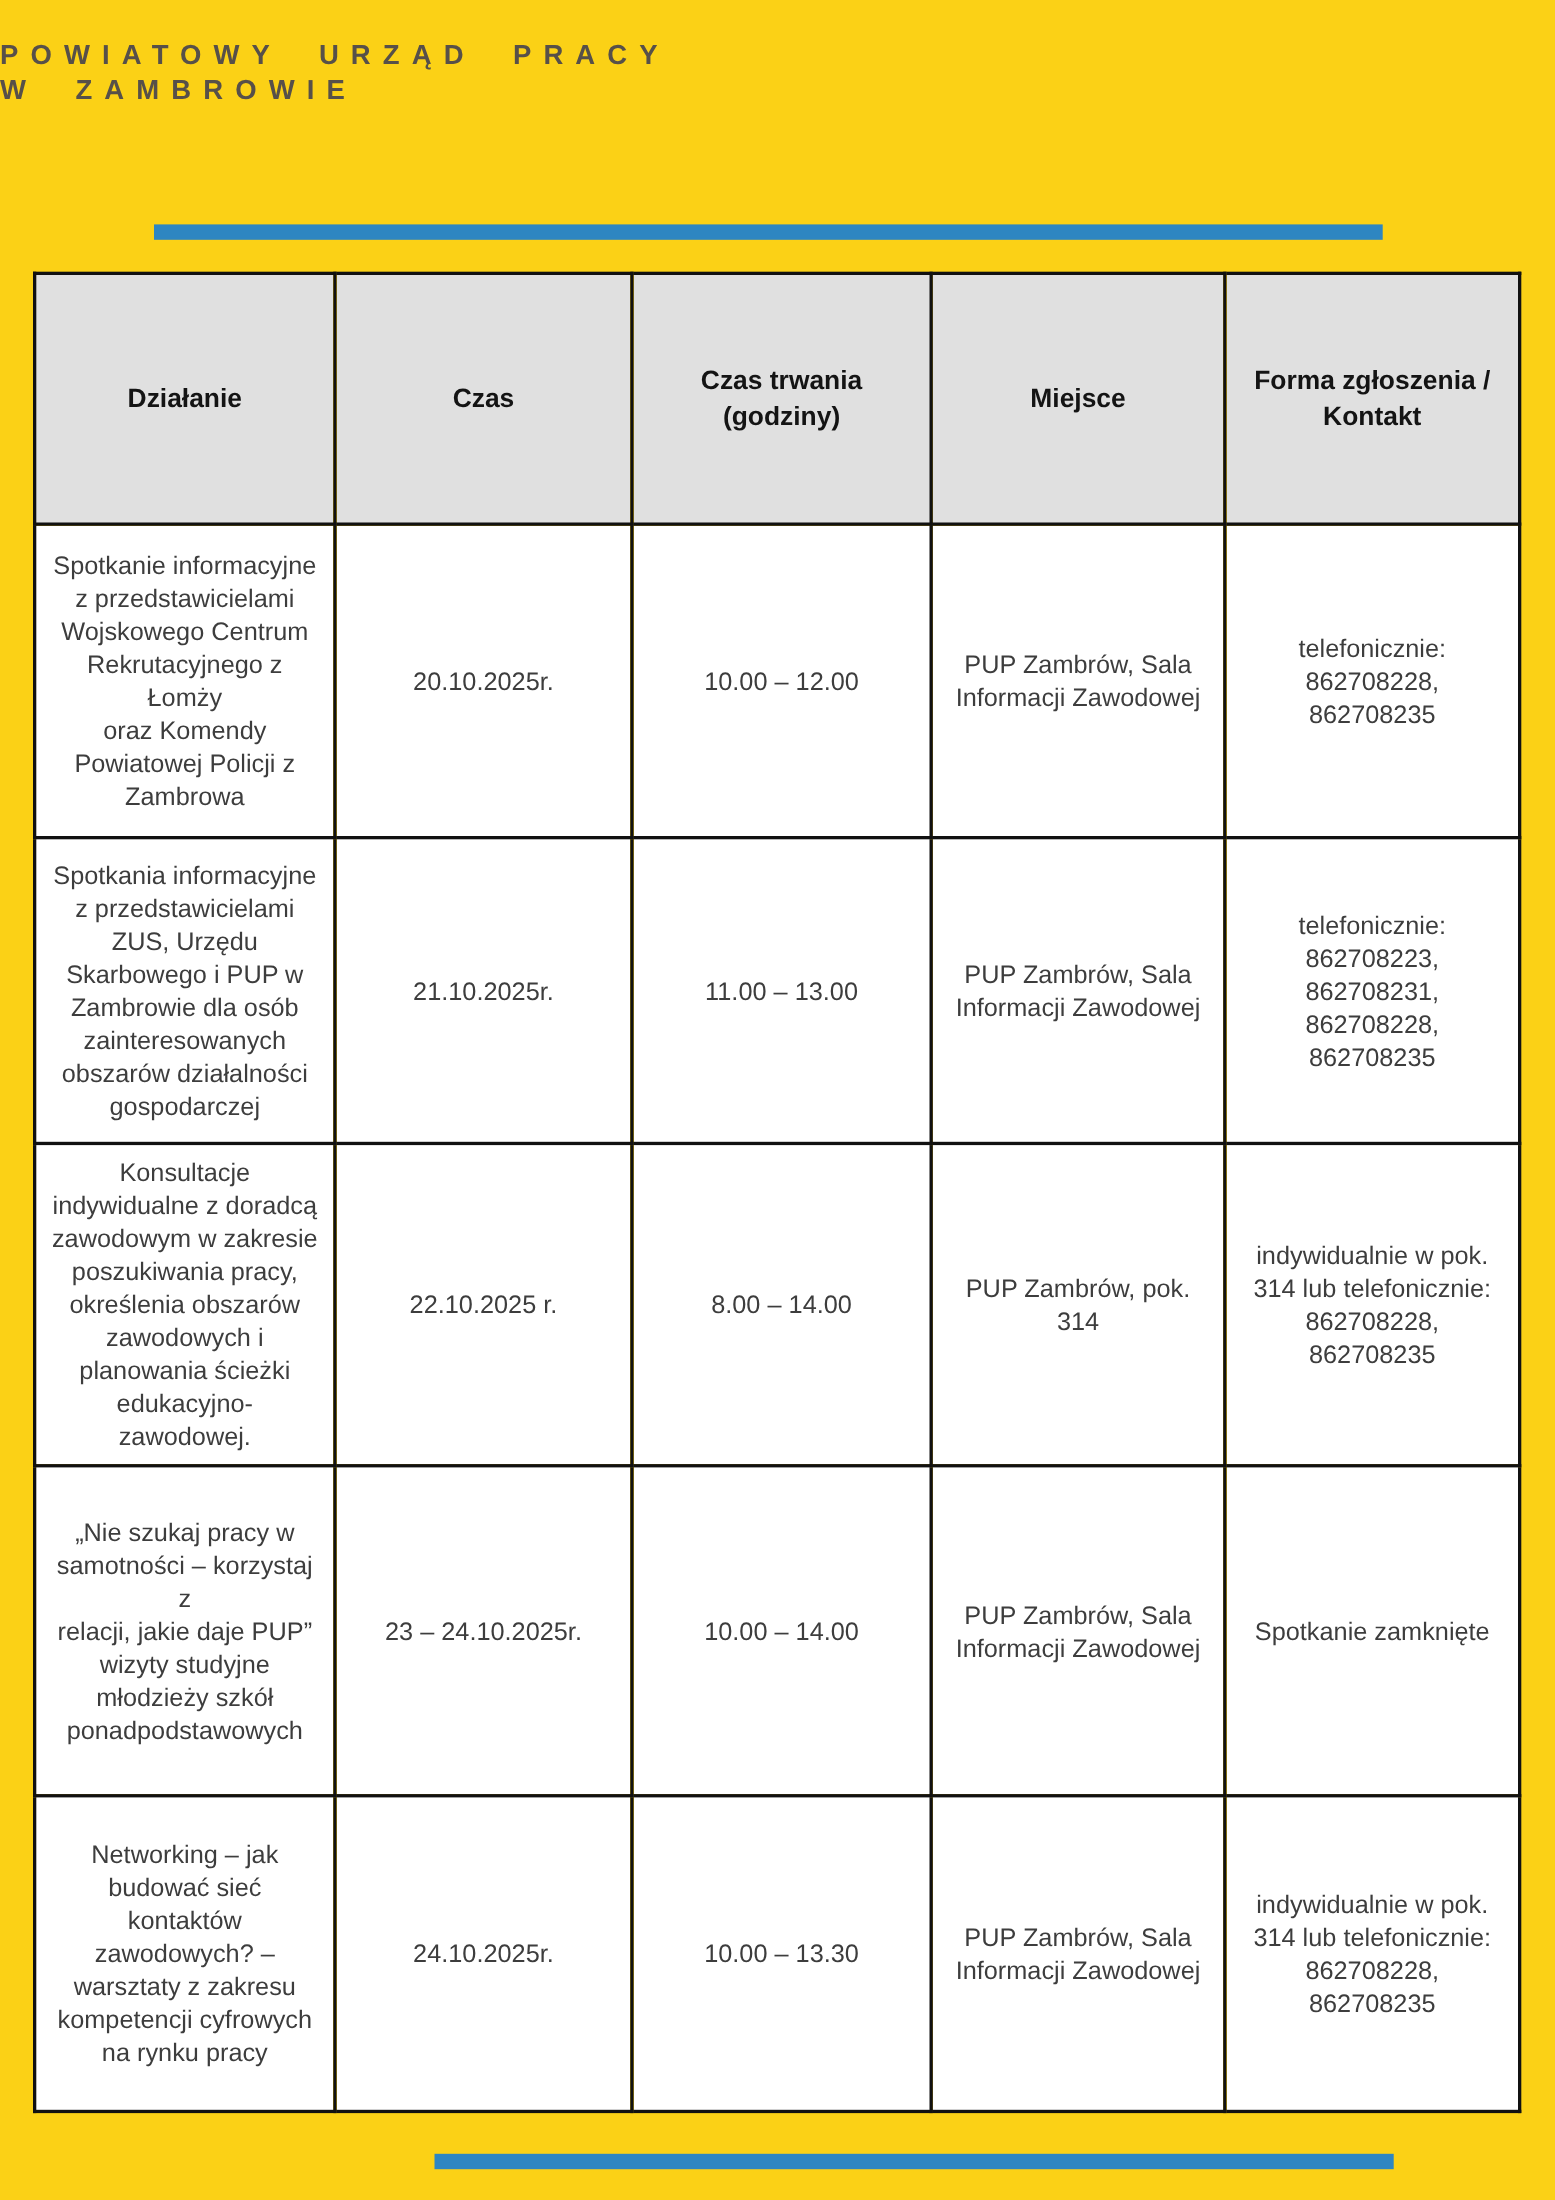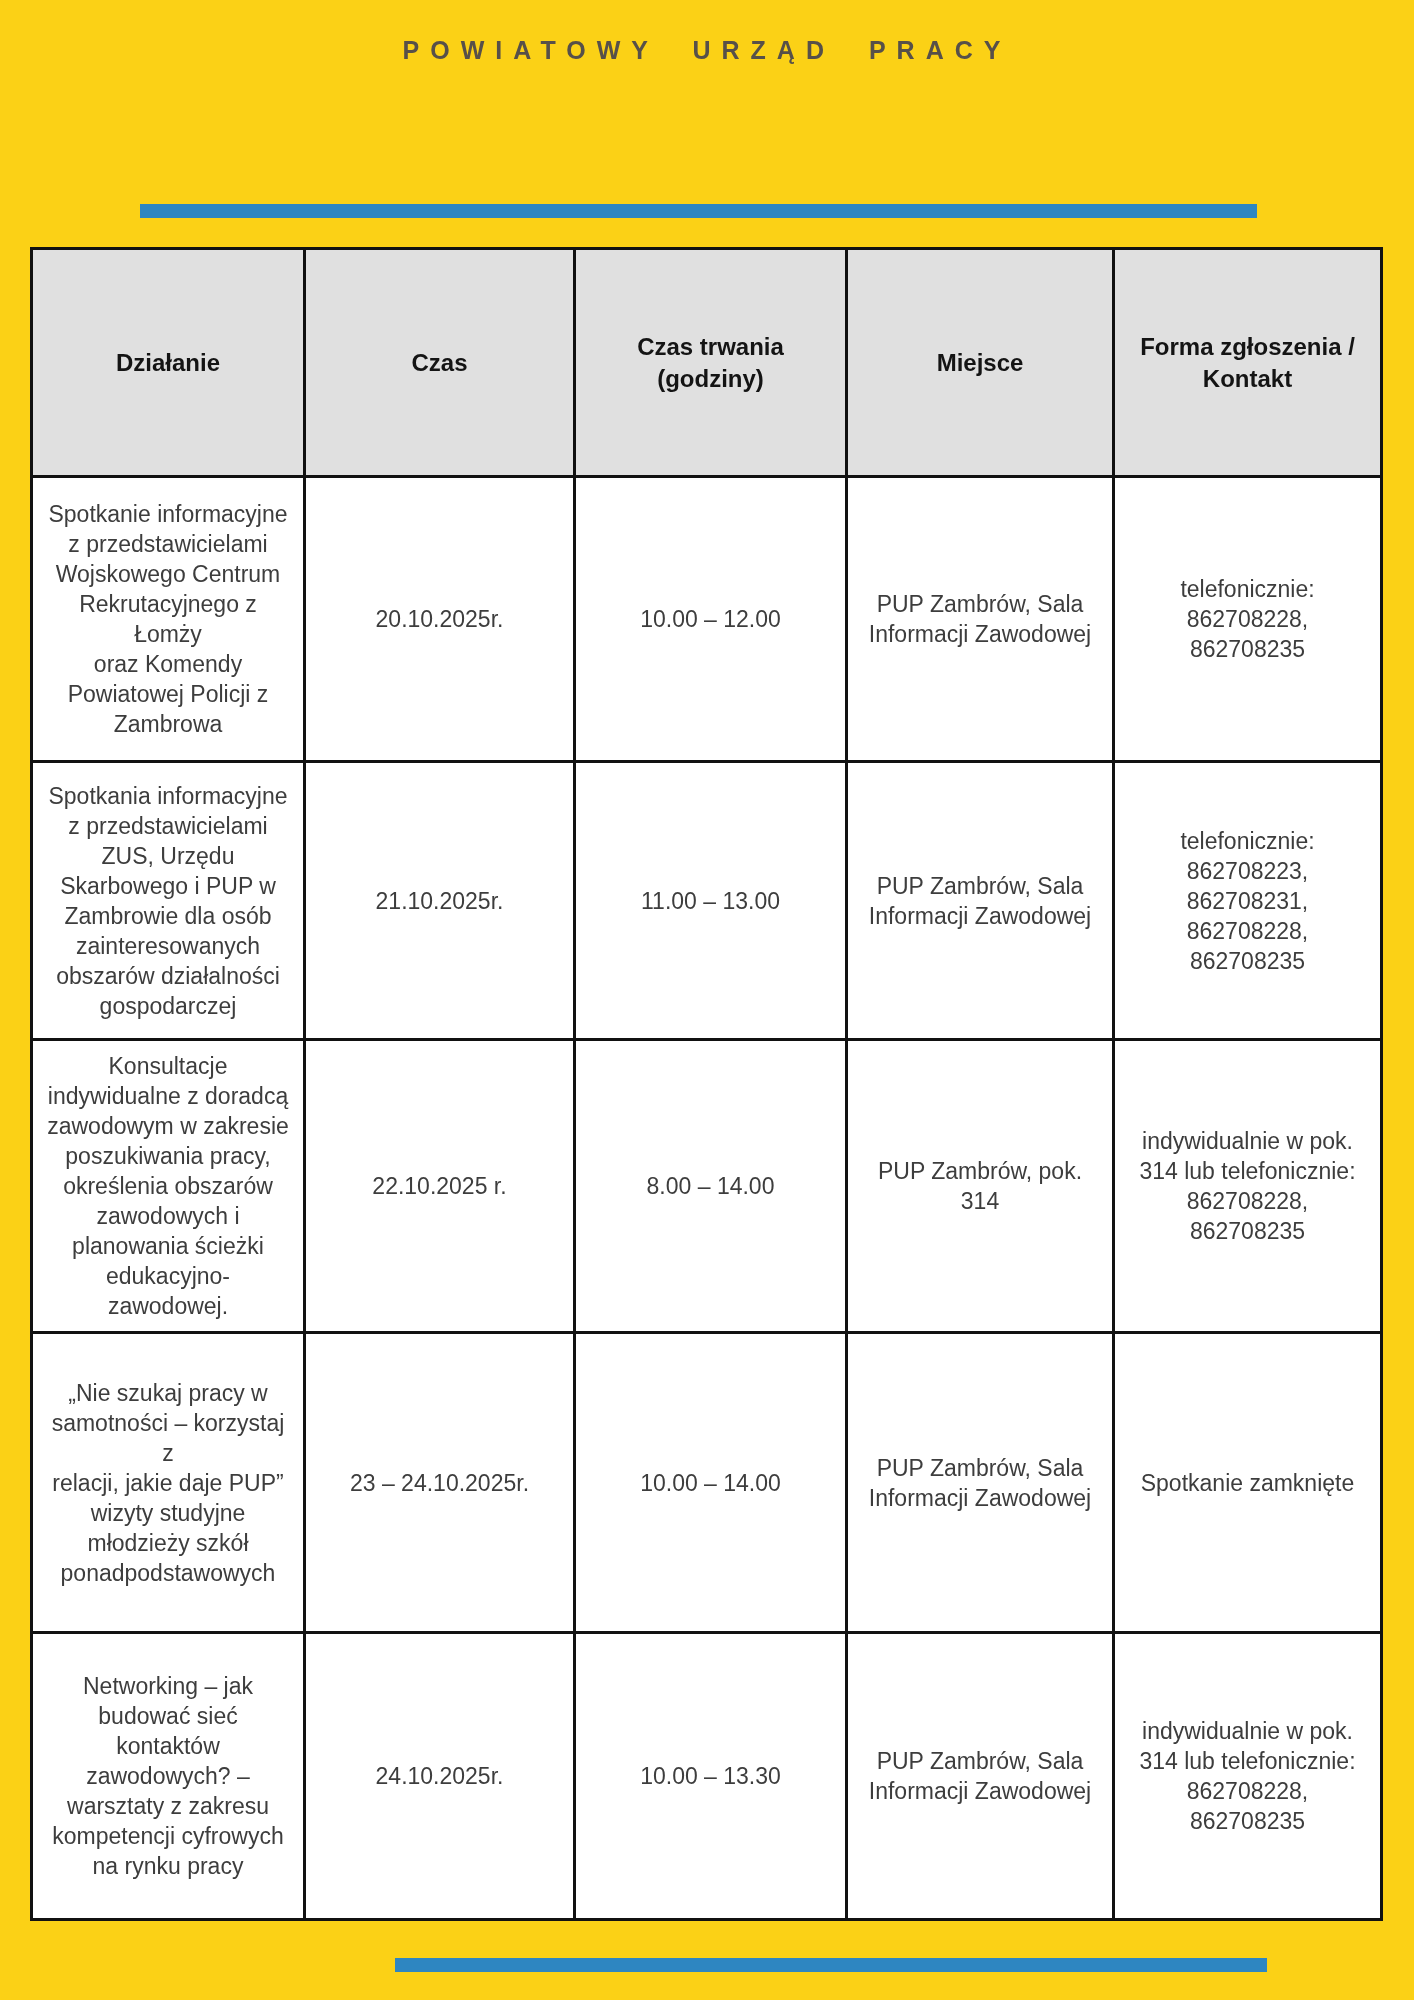--- a/index.html
+++ b/index.html
@@ -13,21 +13,20 @@
     height: 2000px;
     background: #FBD116;
     font-family: "Liberation Sans", sans-serif;
     overflow: hidden;
   }
   .masthead {
     position: absolute;
     top: 34px;
     left: 0;
     width: 1414px;
-    text-align: center;
     color: #575049;
     font-weight: bold;
     font-size: 25px;
     line-height: 32px;
     letter-spacing: 11px;
     word-spacing: 16px;
   }
   .masthead .line { display: block; }
   .accent-bar {
     position: absolute;
@@ -69,20 +68,21 @@
     padding: 10px 14px;
   }
 </style>
 </head>
 <body>
 
 <div class="page">
 
   <div class="masthead">
     <span class="line">POWIATOWY URZĄD PRACY</span>
+    <span class="line">W ZAMBROWIE</span>
   </div>
 
   <div class="accent-bar accent-top"></div>
 
   <table class="schedule">
     <colgroup>
       <col style="width:273px">
       <col style="width:270px">
       <col style="width:272px">
       <col style="width:267px">

